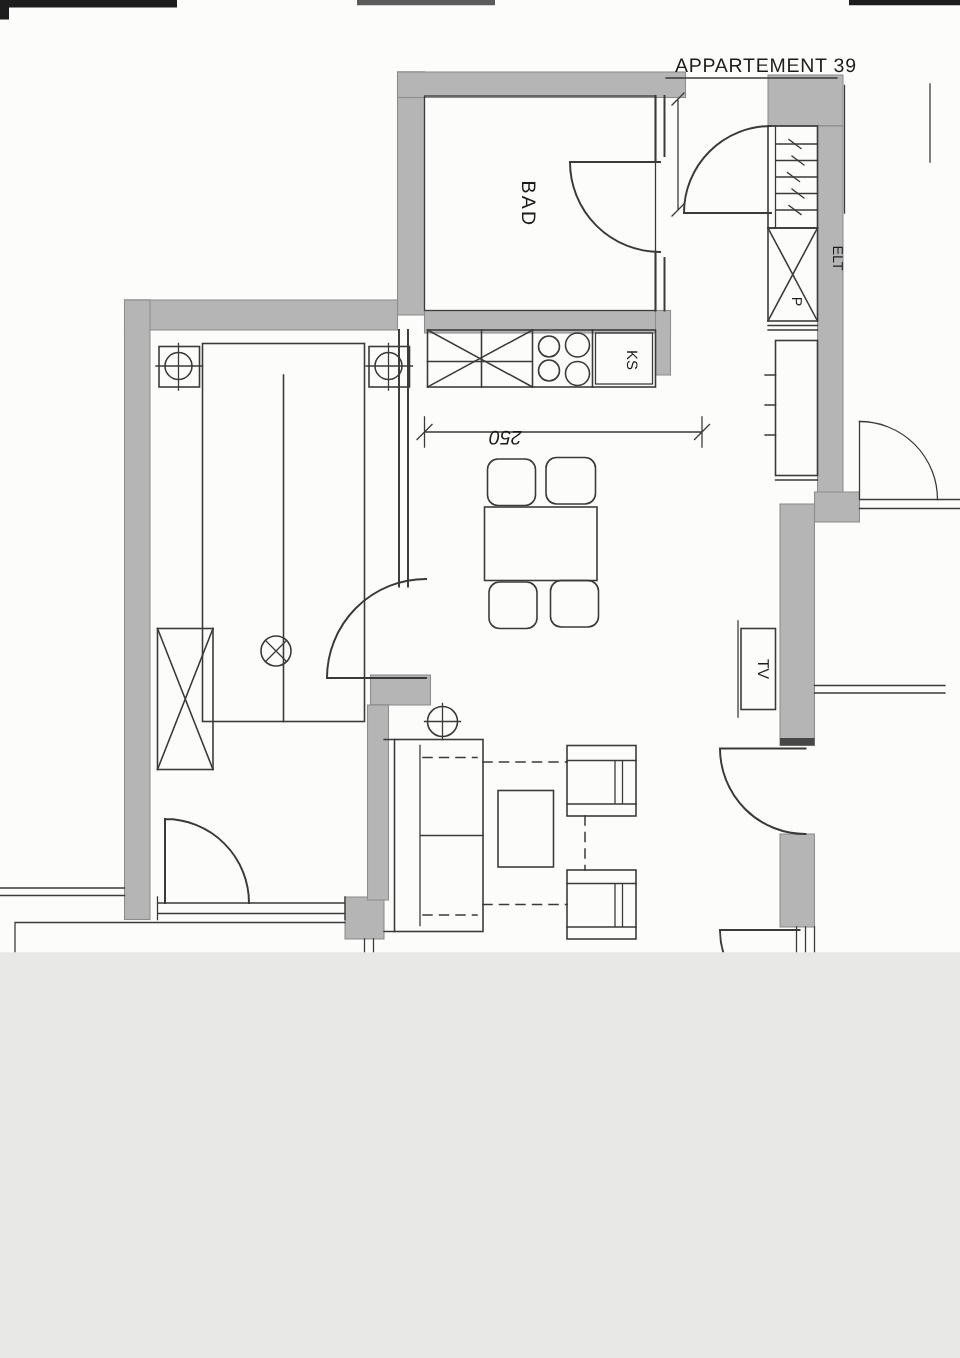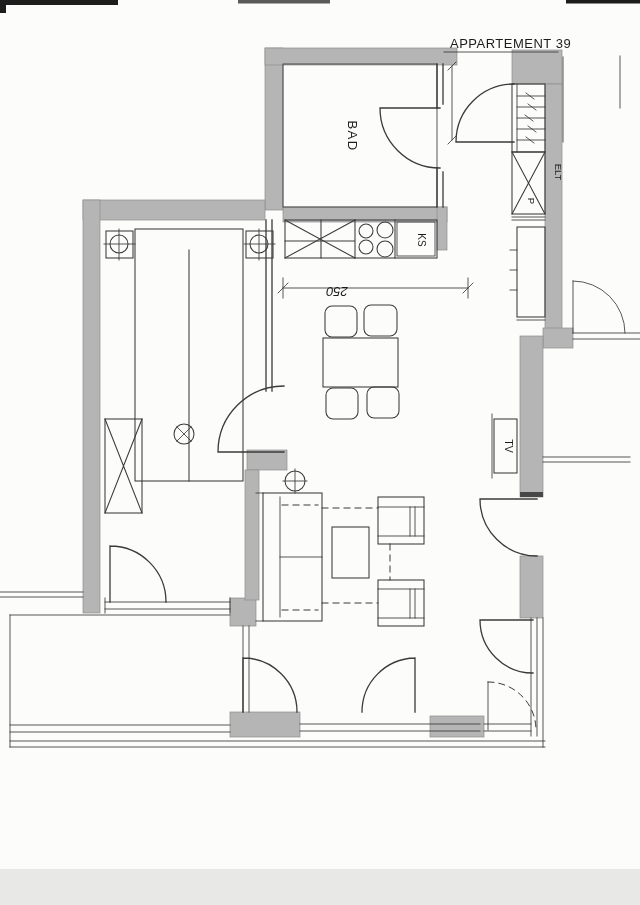--- a/index.html
+++ b/index.html
@@ -1,17 +1,17 @@
 <!DOCTYPE html>
 <html style="--paper: #fcfcfa; --wall-fill: #b5b5b5; --wall-edge: #8d8d8d; --line: #3a3a3a; --ink: #1c1c1c;"><head>
 <meta charset="utf-8">
 <style>
   html,body{margin:0;padding:0;background:#e8e8e6;}
   .page{
-    position:relative;width:640px;height:869px;margin:0 auto;
+    position:relative;width:640px;height:635px;margin:0 auto;
     background:var(--paper,#fcfcfa);overflow:hidden;
     font-family:"Liberation Sans",sans-serif;
   }
   svg{position:absolute;left:0;top:0;}
   .wall{fill:var(--wall-fill,#b5b5b5);stroke:var(--wall-edge,#8d8d8d);stroke-width:.7;}
   .cap{fill:#474747;}
   .art{fill:#1d1d1d;}
   .art2{fill:#5a5a5a;}
   .ln{stroke:var(--line,#3a3a3a);fill:none;stroke-width:1.3;stroke-linecap:square;}
   .fur{stroke:var(--line,#3a3a3a);fill:none;stroke-width:1.05;stroke-linecap:square;}

